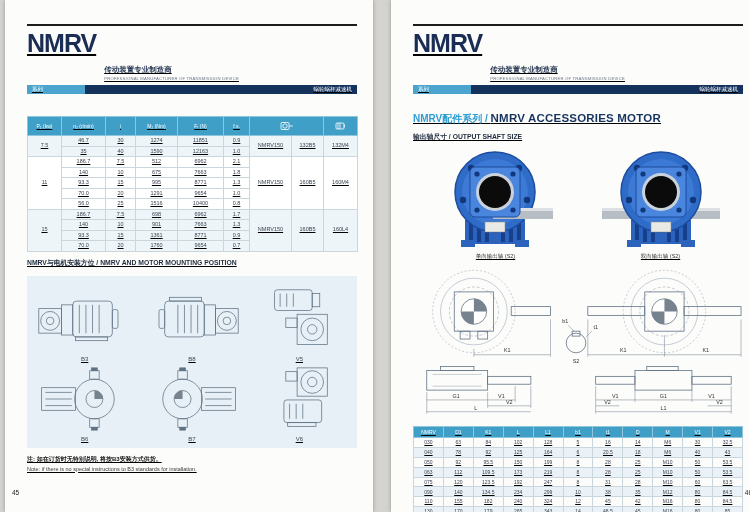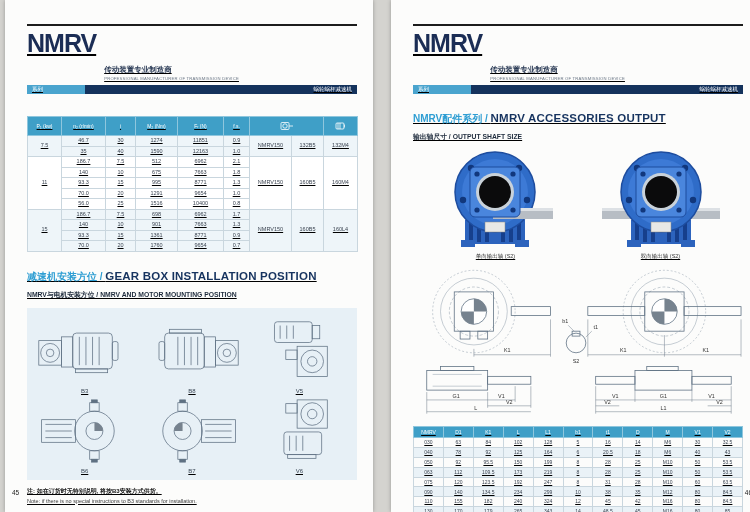--- a/index.html
+++ b/index.html
@@ -227,23 +227,20 @@
           <tr class="grp-a">
             <td>70.0</td>
             <td>20</td>
             <td>1760</td>
             <td>9654</td>
             <td>0.7</td>
           </tr>
         </tbody>
     </table>
 
-    <div class="sec-title">
-      <span class="sec-zh">减速机安装方位 / </span><span class="sec-en">GEAR BOX INSTALLATION POSITION</span>
-    </div>
     <div class="sub-title">NMRV与电机安装方位 / NMRV AND MOTOR MOUNTING POSITION</div>
 
     <div class="mount-panel">
 
       <div class="mount-cell">
         <svg width="100" height="66" viewBox="0 0 104 70">
           <g class="tech">
             <rect x="3" y="24" width="24" height="26"></rect>
               <circle cx="15" cy="37" r="10"></circle>
               <circle cx="15" cy="37" r="4"></circle>
@@ -365,21 +362,21 @@
         <div class="tag-zh">传动装置专业制造商</div>
         <div class="tag-en">PROFESSIONAL MANUFACTURER OF TRANSMISSION DEVICE</div>
       </div>
     </div>
     <div class="hbar">
       <div class="hbar-left">系列</div>
       <div class="hbar-right">蜗轮蜗杆减速机</div>
     </div>
 
     <div class="sec-title">
-      <span class="sec-zh">NMRV配件系列 / </span><span class="sec-en">NMRV ACCESSORIES OUTPUT</span>
+      <span class="sec-zh">NMRV配件系列 / </span><span class="sec-en">NMRV ACCESSORIES MOTOR</span>
     </div>
     <div class="sub-title">输出轴尺寸 / OUTPUT SHAFT SIZE</div>
 
     <div class="photos">
 
       <div class="photo-cell">
         <svg width="126" height="100" viewBox="0 0 126 100">
           <rect x="32" y="70" width="60" height="24" fill="#2c63bd"></rect>
           <g fill="#163f8c">
               <rect x="36" y="70" width="4" height="22"></rect>

